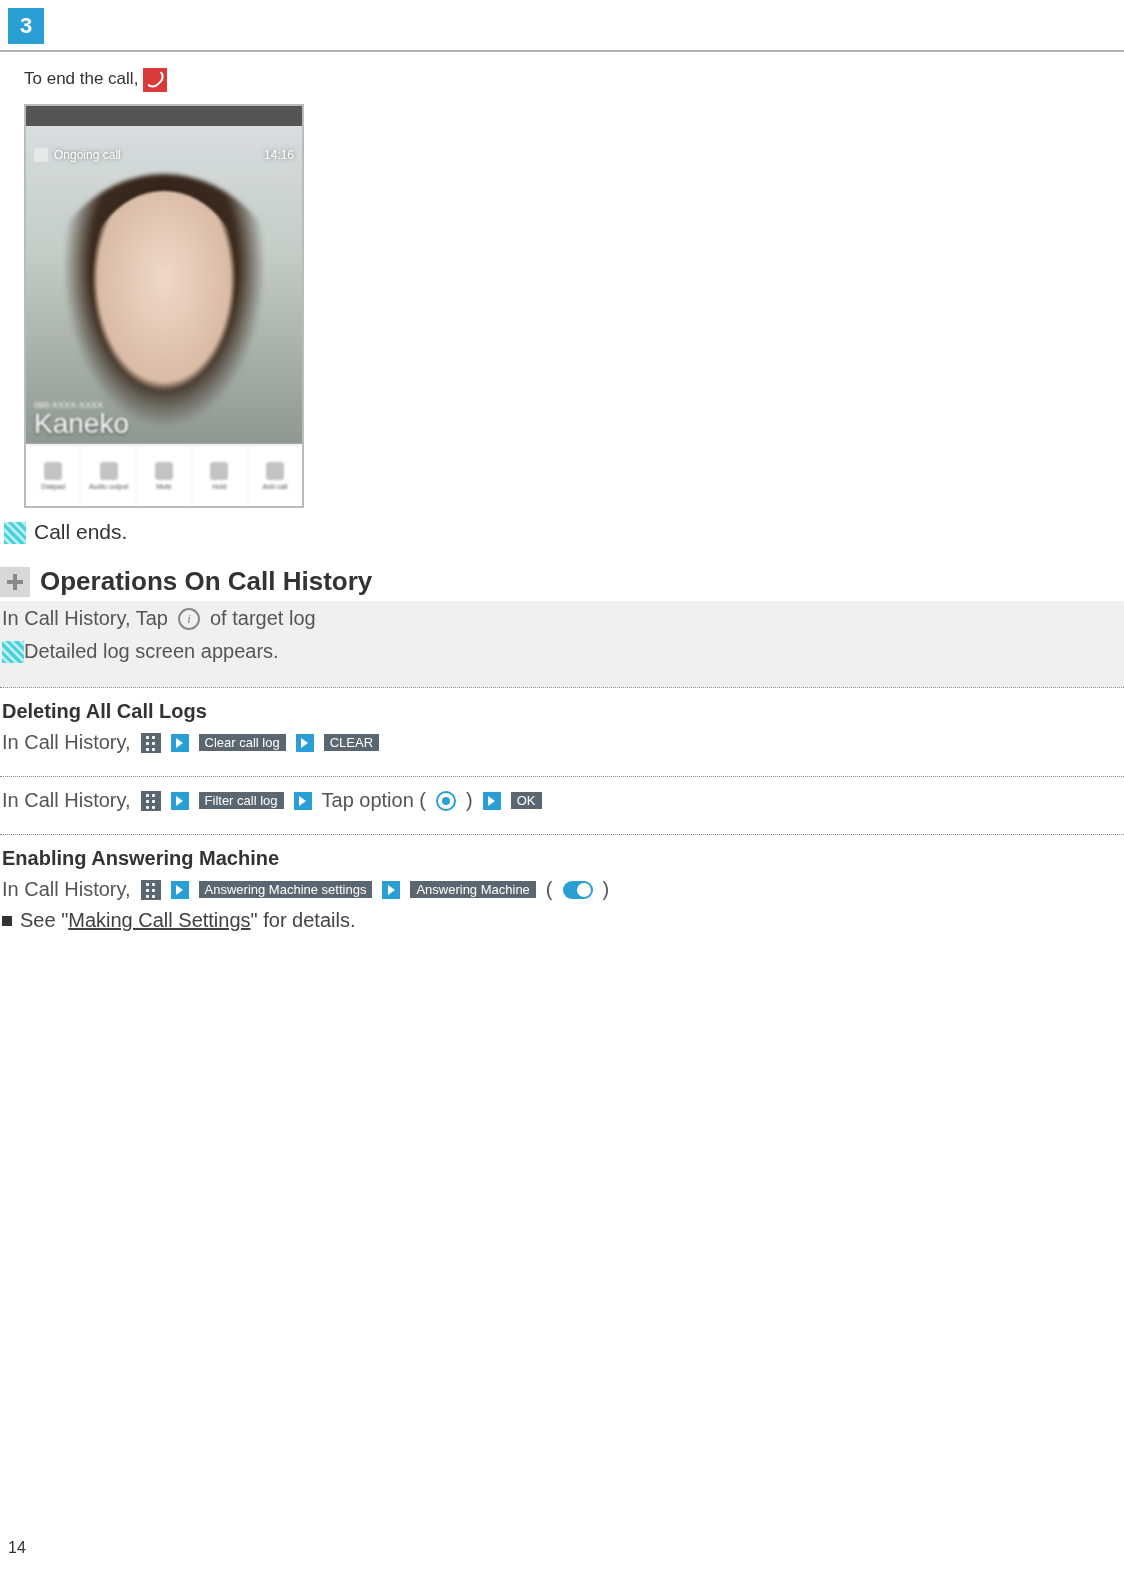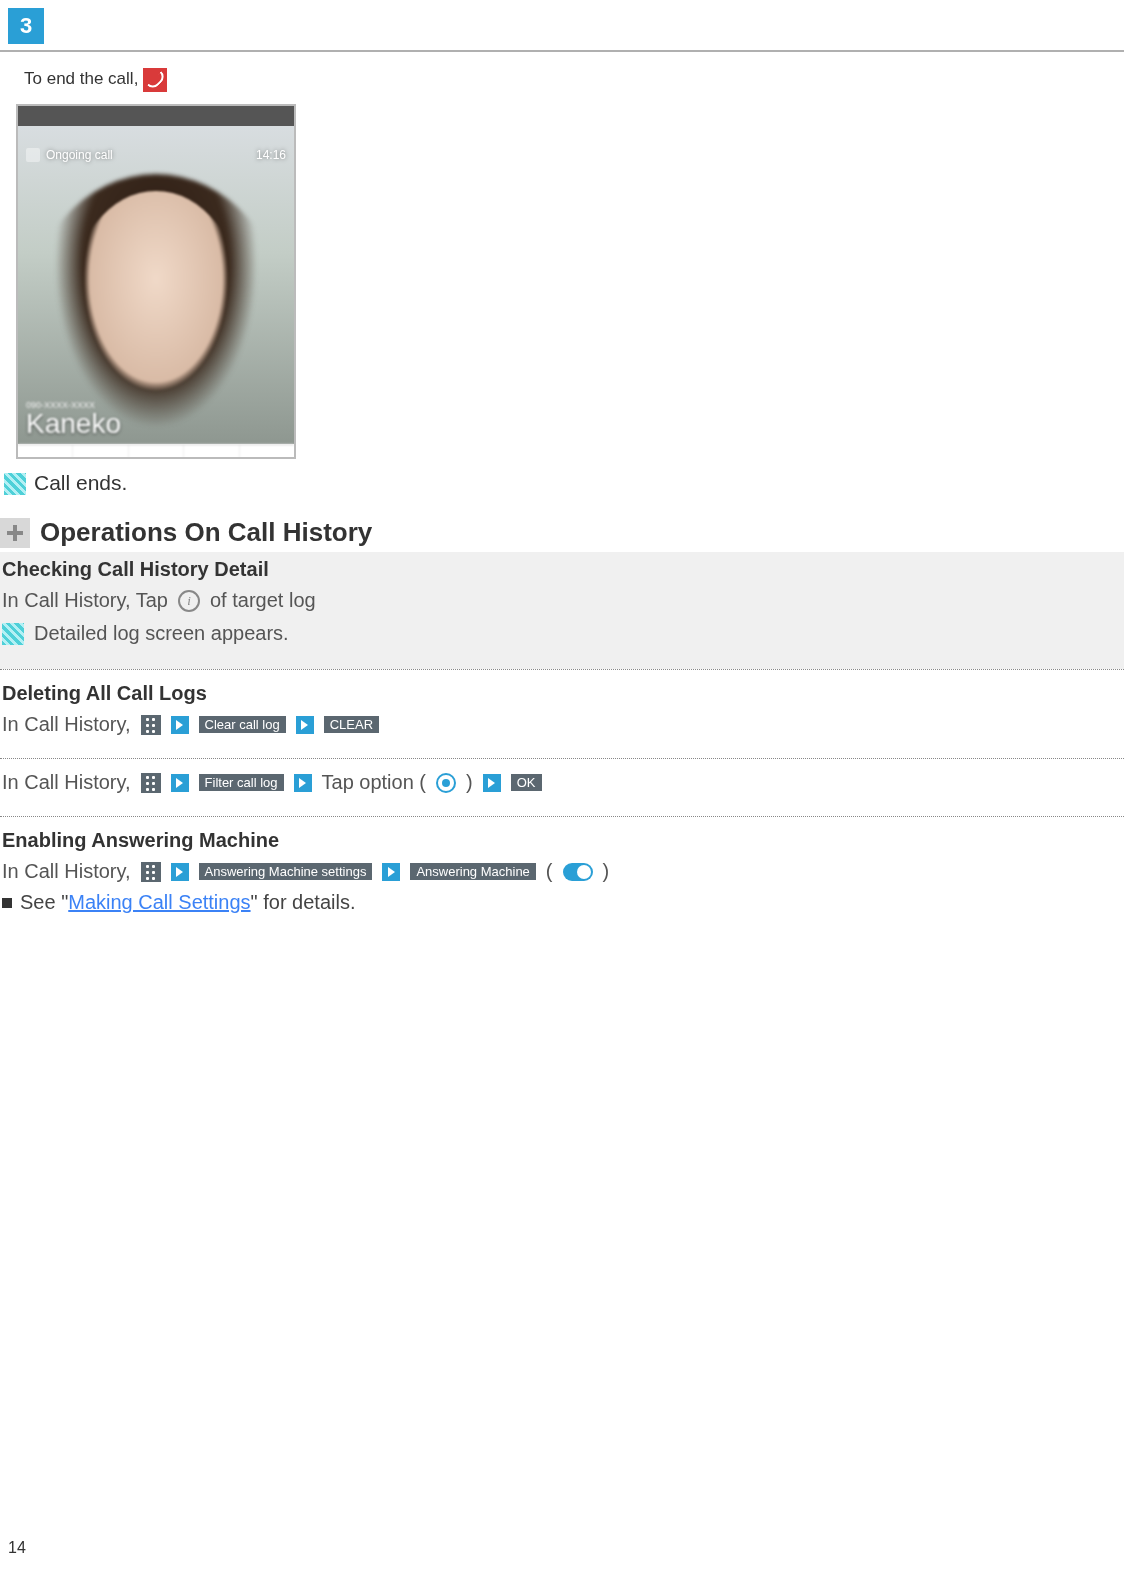--- a/index.html
+++ b/index.html
@@ -45,23 +45,23 @@
     content: "";
     position: absolute;
     left: 4px; top: 9px;
     width: 16px; height: 6px;
     border: 2px solid #fff;
     border-bottom: none;
     border-radius: 8px 8px 0 0;
     transform: rotate(135deg);
   }
   .phone-mock {
-    margin: 8px 0 6px 16px;
+    margin: 8px 0 6px 24px;
     width: 280px;
-    height: 355px;
+    height: 404px;
     border: 2px solid #bbb;
     background: #fff;
     overflow: hidden;
     position: relative;
   }
   .phone-status {
     height: 20px;
     background: #555;
     display: flex;
     align-items: center;
@@ -299,25 +299,24 @@
     gap: 8px;
     padding: 4px 2px;
     font-size: 20px;
     color: #444;
   }
   .bullet-sq {
     width: 10px; height: 10px;
     background: #333;
     flex-shrink: 0;
   }
-  a.link { color: #3b82f6; }
+  a.link { color: #404040; }
   .sub-result {
     display: flex;
     align-items: center;
-    gap: 10px;
     padding: 6px 2px;
     font-size: 20px;
     color: #555;
   }
   .page-num {
     position: absolute;
     bottom: 20px;
     left: 8px;
     font-size: 16px;
     color: #333;
@@ -388,21 +387,20 @@
 </div>
 
 
 <div class="section">
   <div class="sec-title-row">
     <span class="plus-box"></span>
     <span class="sec-title">Operations On Call History</span>
   </div>
 
   <div class="sub-block first">
-    <div class="sub-h">Checking Call History Detail</div>
     <div class="sub-line">
       <span>In Call History, Tap </span>
       <span class="info-icon">i</span>
       <span> of target log</span>
     </div>
     <div class="sub-result">
       <span class="cyan-sq"></span>
       <span>Detailed log screen appears.</span>
     </div>
   </div>

